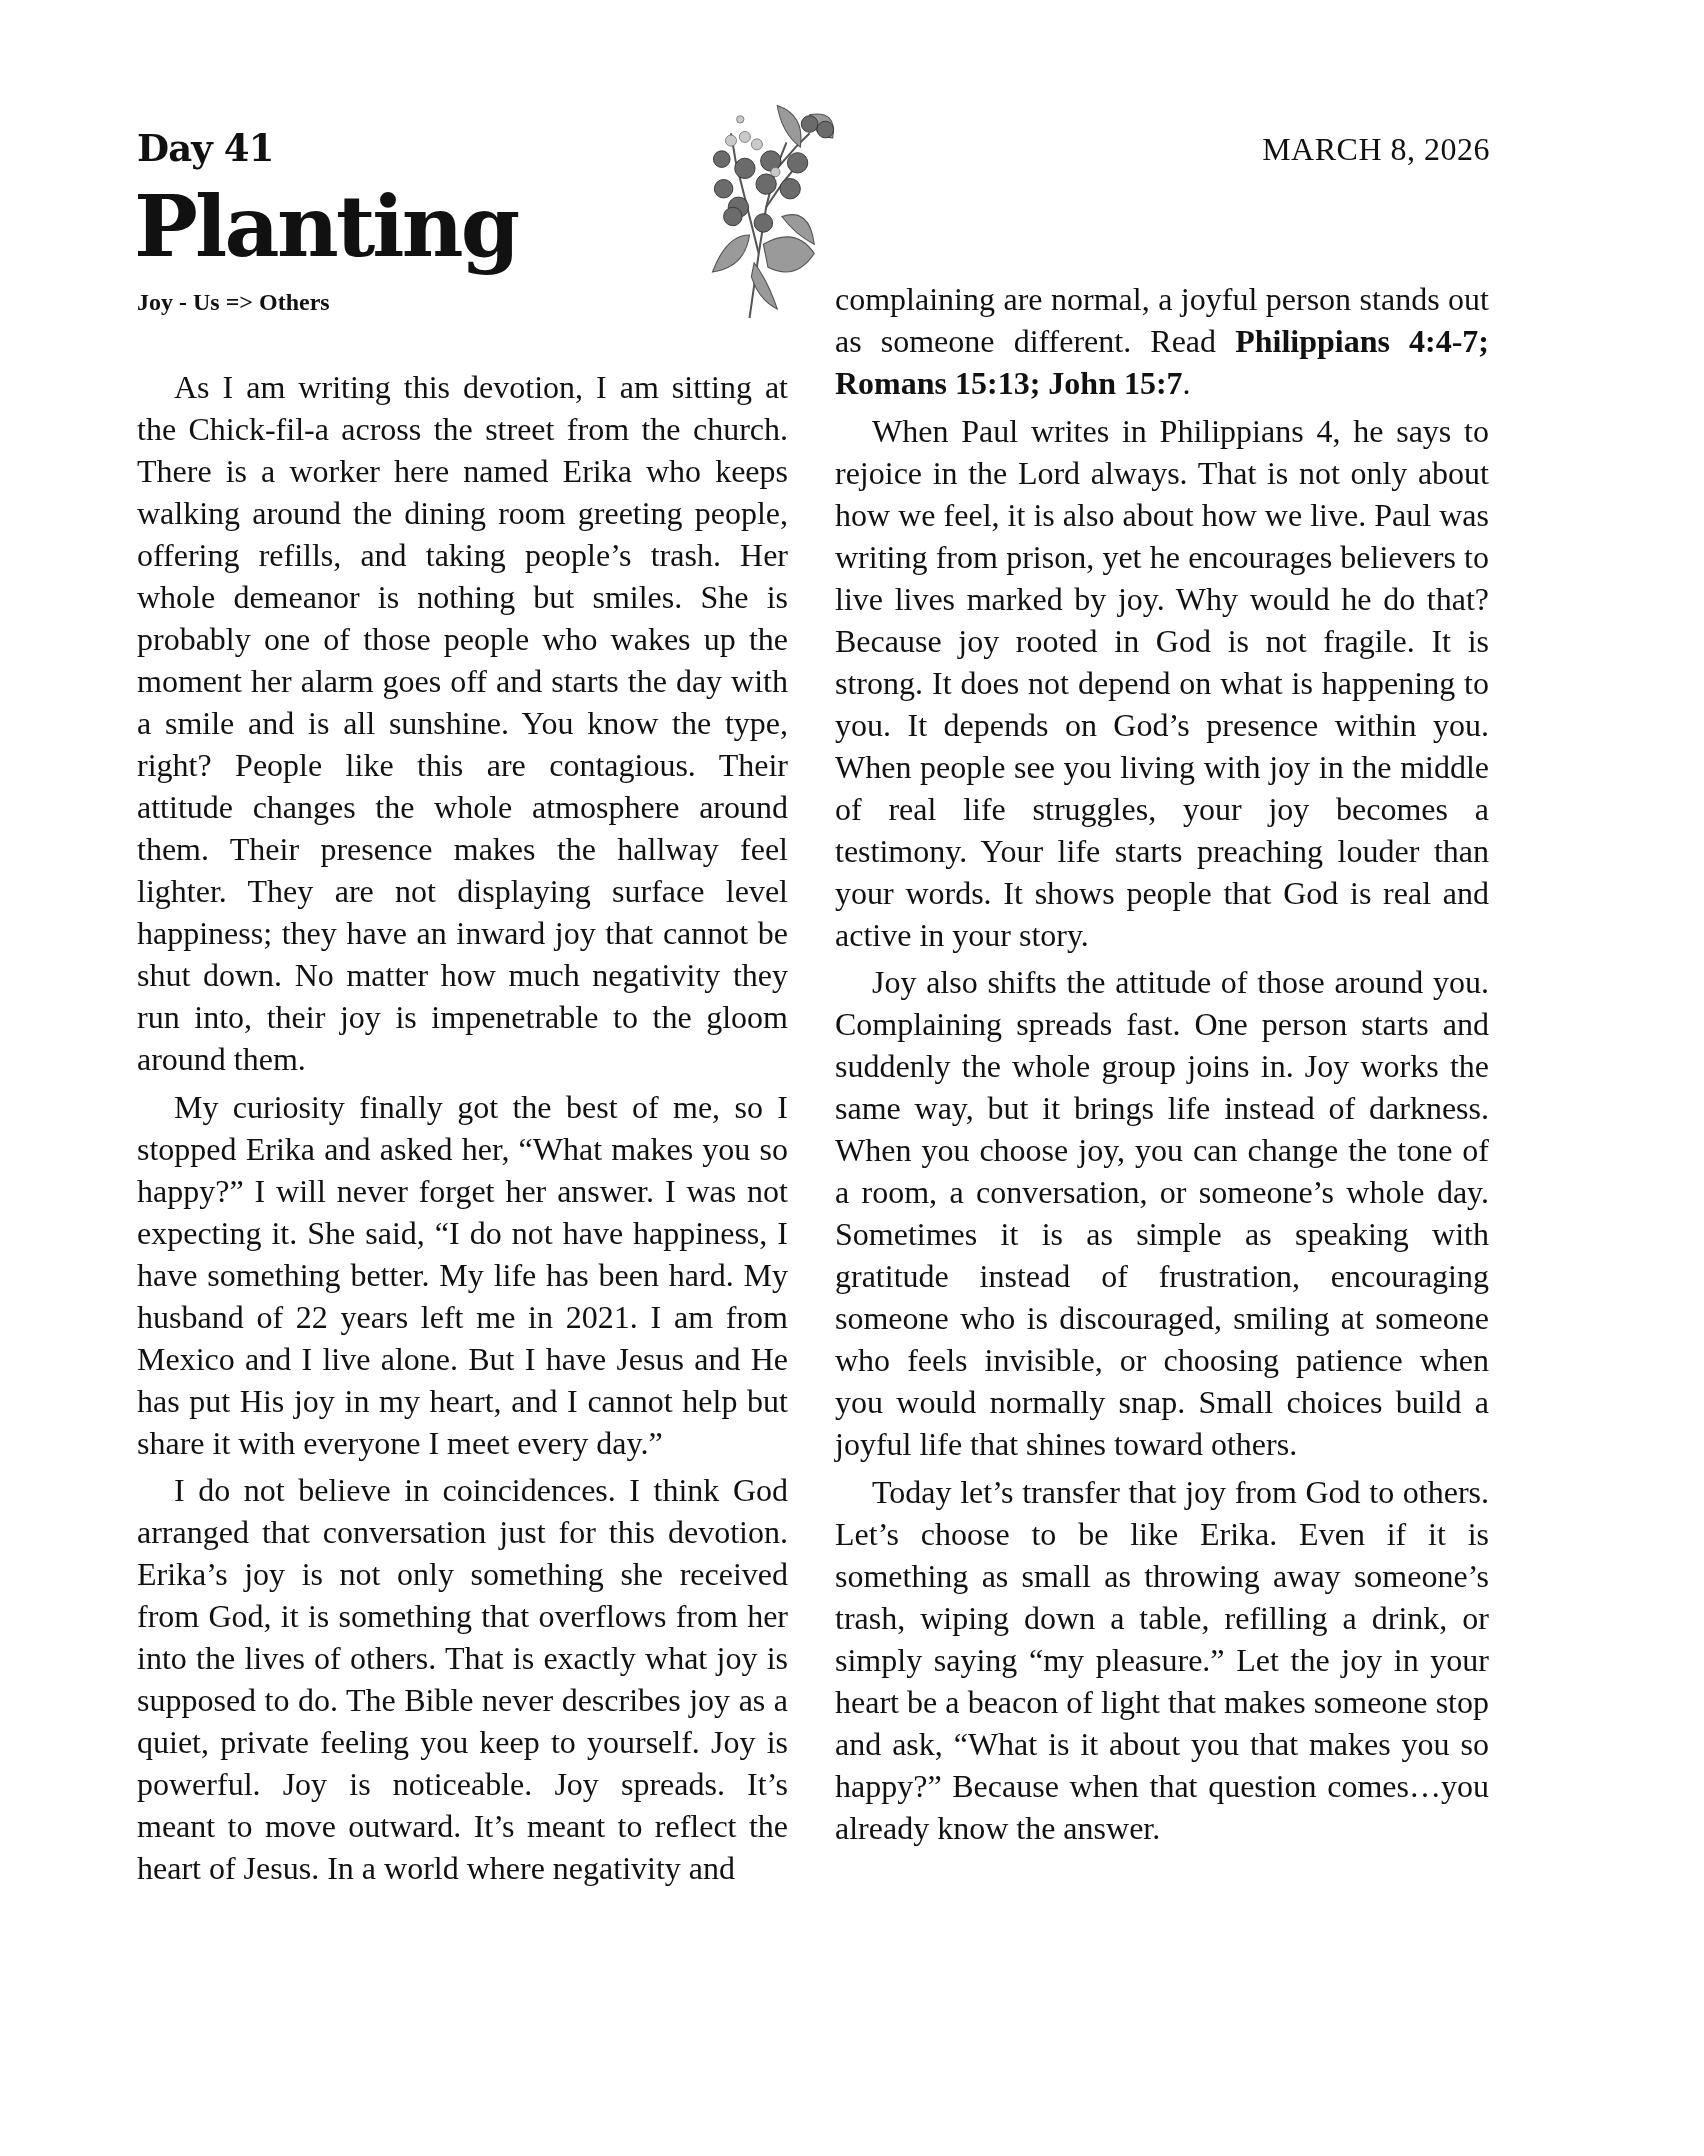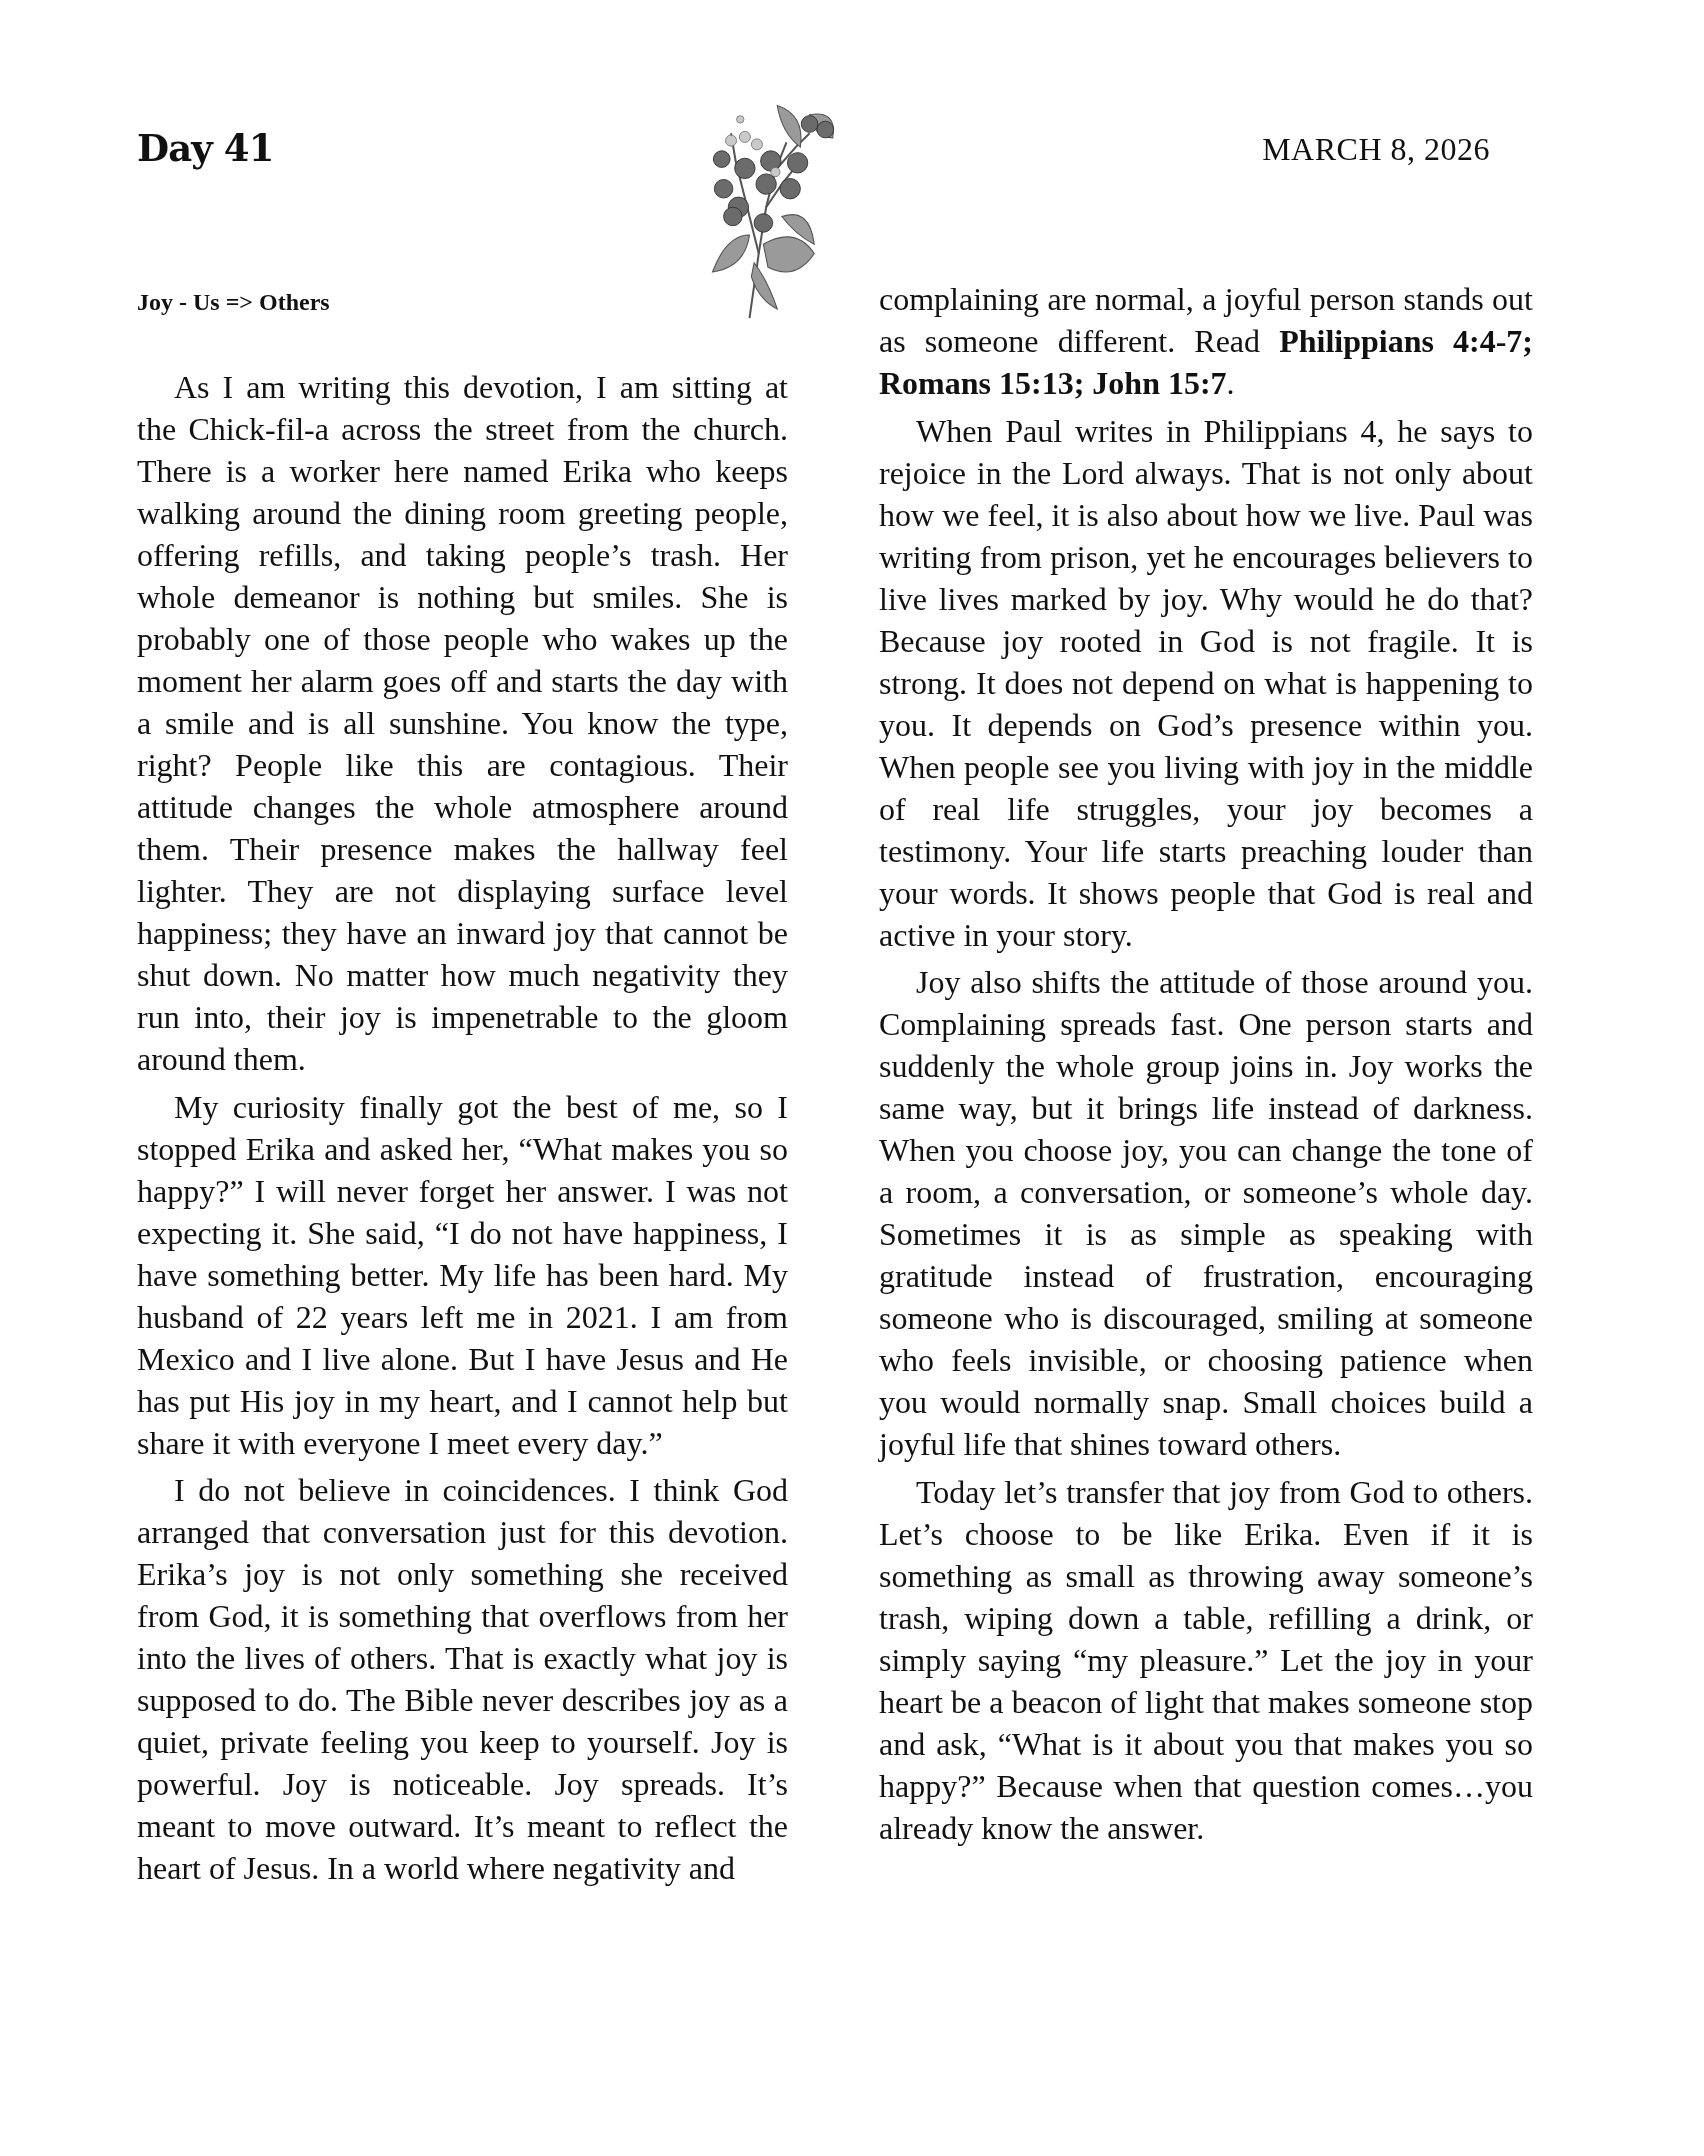--- a/index.html
+++ b/index.html
@@ -8,32 +8,33 @@
 
     .day-label { position: absolute; left: 137px; top: 130px; font-family: "DejaVu Serif", serif; font-weight: bold; font-size: 37px; letter-spacing: -0.9px; line-height: 1; }
     .title { position: absolute; left: 134px; top: 184px; font-family: "DejaVu Serif", serif; font-weight: bold; font-size: 85px; letter-spacing: -2.8px; line-height: 1; }
     .subtitle { position: absolute; left: 137px; top: 288px; font-family: Liberation Serif, serif; font-weight: bold; font-size: 24px; line-height: 1.2; }
     .date { position: absolute; right: 215px; top: 133px; font-family: "Liberation Serif", serif; font-size: 32px; letter-spacing: 0.5px; line-height: 1; text-align: center; }
 
     .illustration { position: absolute; left: 694px; top: 96px; width: 148px; height: 228px; }
 
     .col { position: absolute; font-family: "Liberation Serif", serif; font-size: 32px; line-height: 42px; text-align: justify; hyphens: none; }
     .col-left { left: 137px; top: 366px; width: 651px; }
-    .col-right { left: 835px; top: 278px; width: 654px; margin-left: 44px; }
+    .col-right { left: 835px; top: 278px; width: 654px; }
     .col p { margin: 0 0 5.6px 0; text-indent: 37px; }
     .col p.cont { text-indent: 0; }
     .col b { font-weight: bold; }
     .signature { margin: 5.6px 0 0 37px; font-style: italic; font-size: 32px; text-align: left; }
   </style>
 </head>
 <body>
 
 <div class="page">
 
   <div class="day-label">Day 41</div>
+  <div class="title">Planting</div>
   <div class="subtitle">Joy - Us =&gt; Others</div>
   <div class="date">MARCH 8, 2026</div>
 
   <svg class="illustration" viewBox="0 0 160 246" xmlns="http://www.w3.org/2000/svg">
     <g fill="none" stroke="#555" stroke-width="2.2">
       <path d="M60 240 L70 170 L78 120 L88 80 L100 50"></path>
       <path d="M70 170 L55 110 L45 70 L40 40"></path>
       <path d="M78 120 L95 95 L115 70"></path>
       <path d="M88 80 L110 55 L125 40"></path>
     </g>

